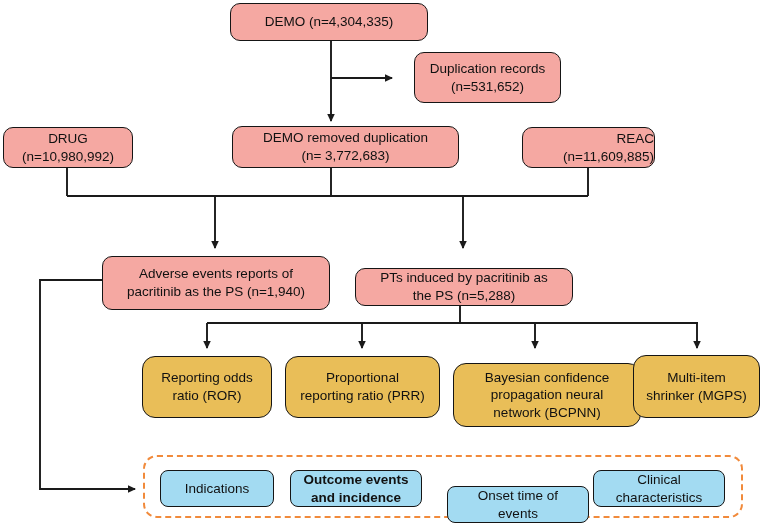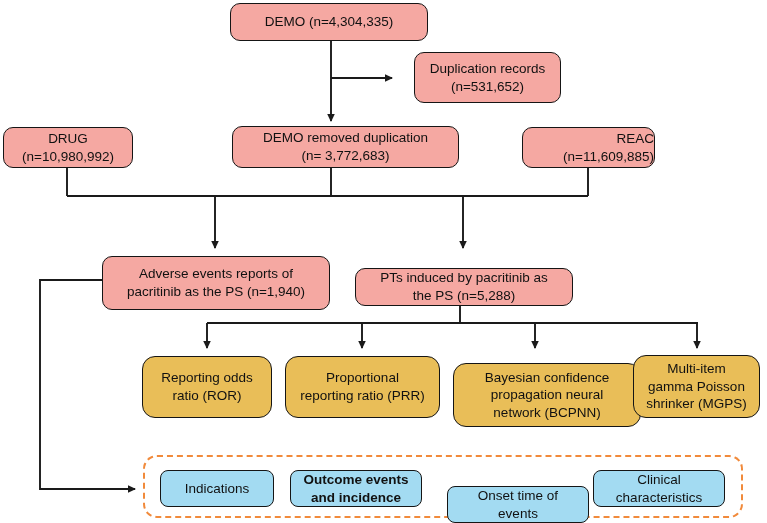--- a/index.html
+++ b/index.html
@@ -129,21 +129,20 @@
   </div>
 
   <div class="node gold n-bcpnn">
     <span>Bayesian confidence</span>
     <span>propagation neural</span>
     <span>network (BCPNN)</span>
   </div>
 
   <div class="node gold n-mgps">
     <span>Multi-item</span>
-    <span>gamma Poisson</span>
     <span>shrinker (MGPS)</span>
   </div>
 
   <div class="node blue n-indic">
     <span>Indications</span>
   </div>
 
   <div class="node blue n-outcome">
     <span>Outcome events</span>
     <span>and incidence</span>

